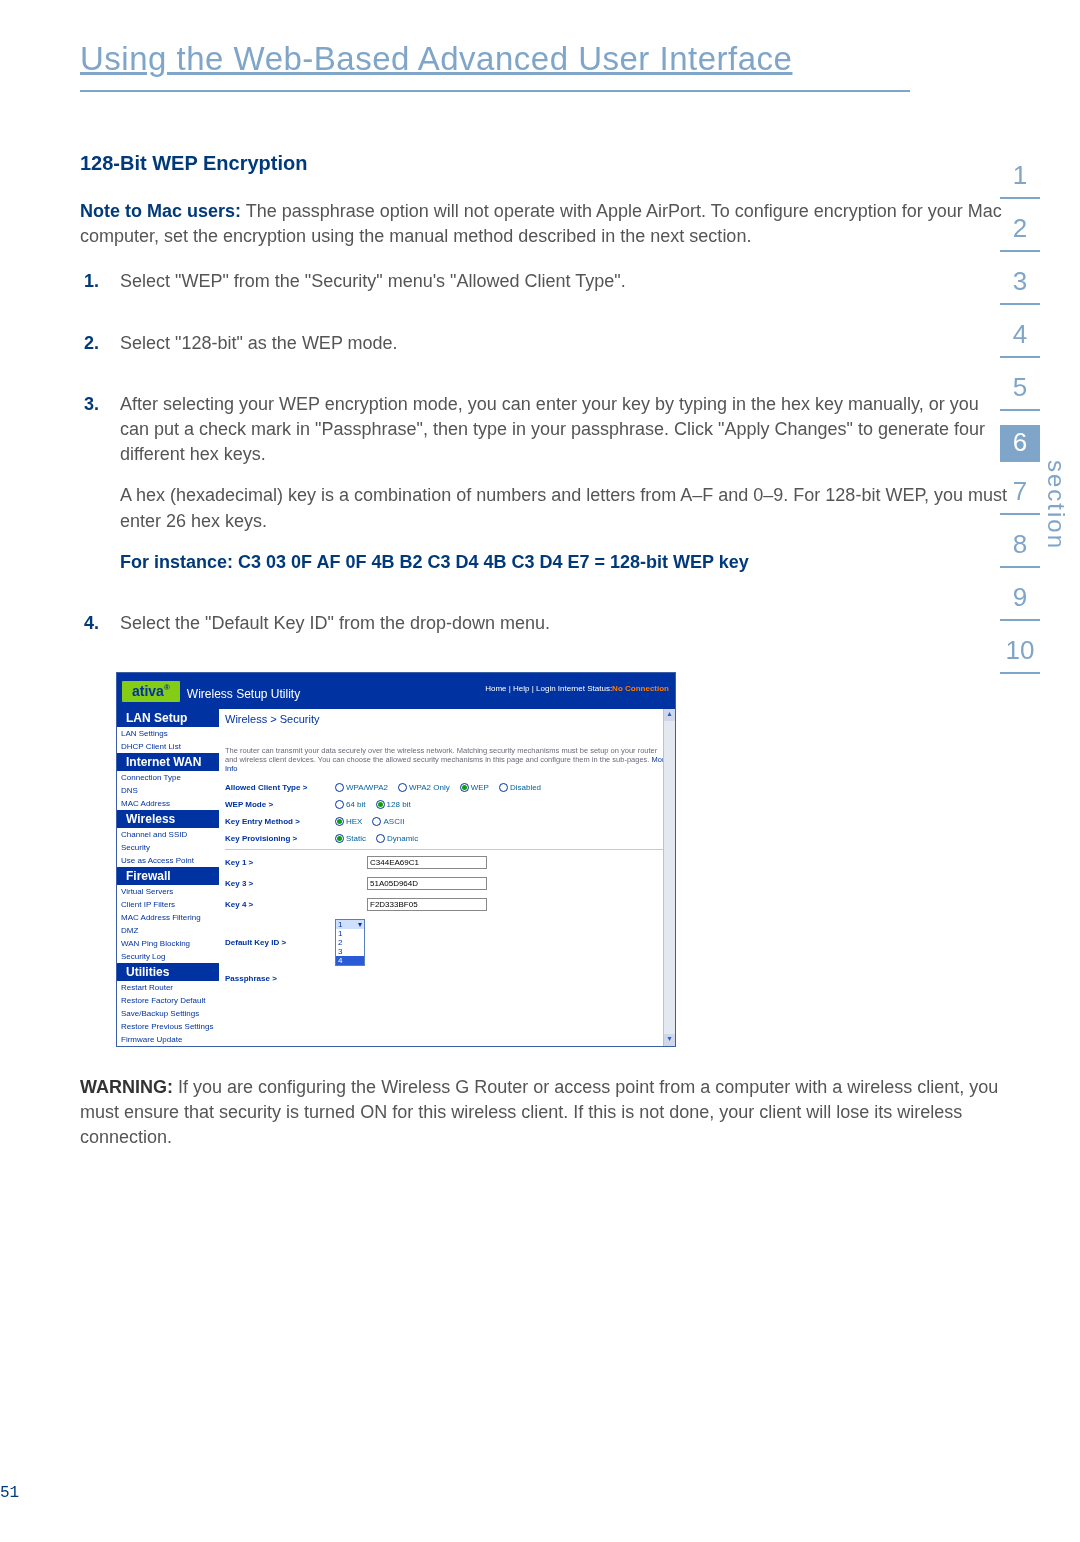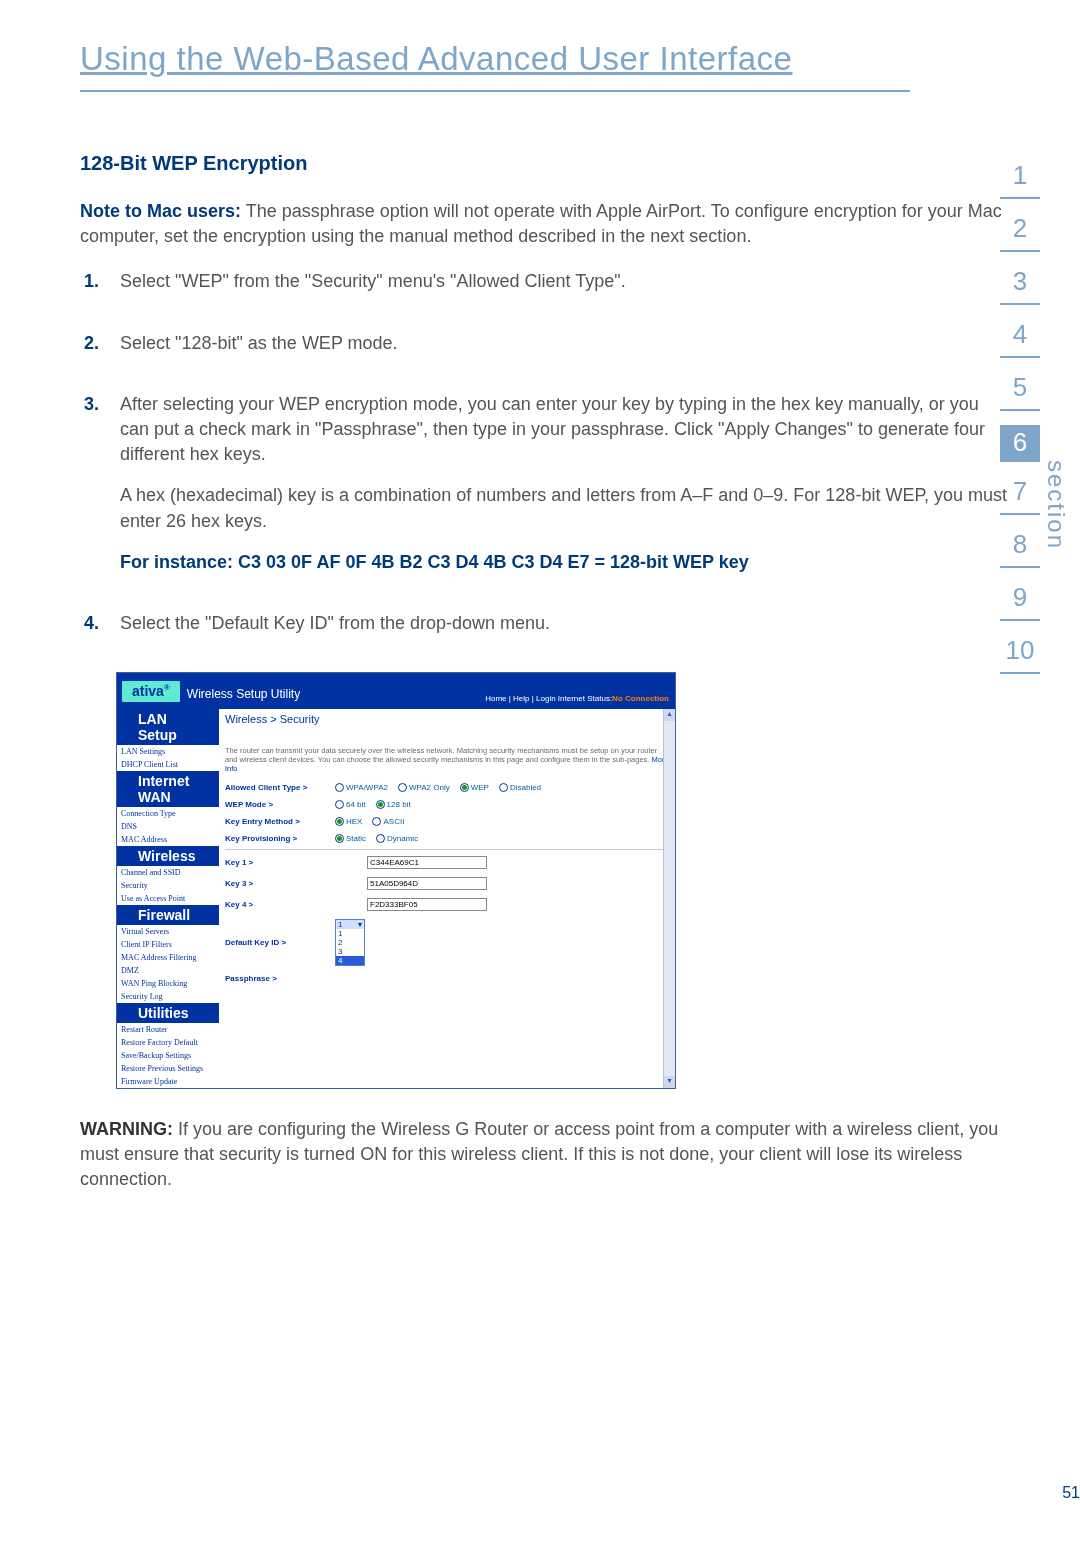--- a/index.html
+++ b/index.html
@@ -90,82 +90,82 @@
     color: #7fa5c9;
     font-size: 24px;
     writing-mode: vertical-rl;
     letter-spacing: 2px;
   }
   .pagenum {
     position: absolute;
     bottom: 40px;
     left: 0;
     right: 0;
-    text-align: right;
+    text-align: left;
     color: #003a7a;
     font-size: 16px;
+    font-family: Liberation Mono, monospace;
   }
 
   
   .router {
     border: 1px solid #3b5ea8;
     background: #fff;
     font-family: Arial, sans-serif;
     font-size: 9px;
     position: relative;
   }
   .router .topbar {
     background: #0033a1;
     height: 36px;
     display: flex;
     align-items: flex-end;
     padding: 0 10px 0px 4px;
     color: #fff;
     position: relative;
   }
   .router .logo {
-    background: #5eead4;
+    background: #84cc16;
     color: #0033a1;
     font-weight: bold;
     font-size: 14px;
     padding: 2px 10px 3px 10px;
     border-radius: 2px;
     border: 1px solid #0033a1;
     margin-bottom: 6px;
   }
   .router .logo sup { font-size: 8px; }
   .router .util-title { font-size: 12px; margin-left: 6px; margin-bottom: 8px; }
   .router .status-row {
     position: absolute;
     right: 6px;
-    bottom: 6px;
+    bottom: 16px;
     font-size: 8px;
   }
   .router .status-row .no-conn { color: #ff7b00; font-weight: bold; }
   .router .body { display: flex; min-height: 280px; }
   .router .sidebar {
     width: 102px;
     background: #fff;
     border-right: 0;
     font-size: 8px;
     color: #0033a1;
   }
   .router .sidebar .grp {
     background: #0033a1;
     color: #fff;
     font-weight: bold;
-    padding: 2px 21px;
-    font-size: 14px;
+    padding: 2px 9px;
+    font-size: 12px;
   }
   .router .sidebar .item {
     color: #0033a1;
     padding: 2px 4px;
     font-size: 8px;
     cursor: pointer;
-    font-family: Liberation Serif, serif;
   }
   .router .content {
     flex: 1;
     padding: 4px 6px;
     color: #0033a1;
   }
   .router .breadcrumb {
     color: #0033a1;
     font-weight: normal;
     font-size: 11px;

